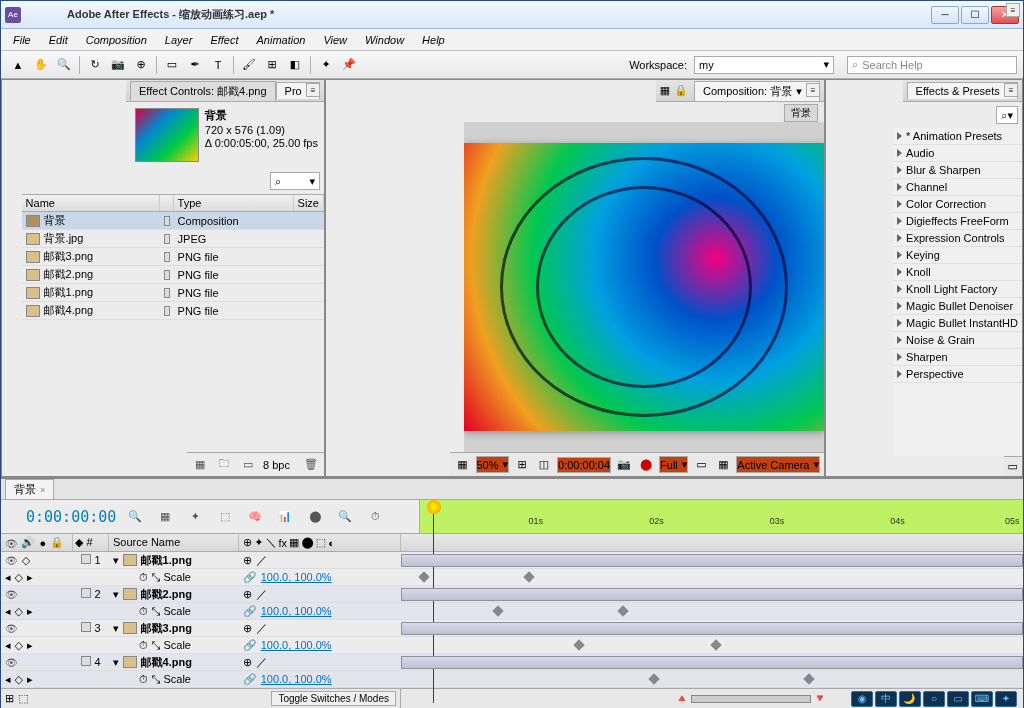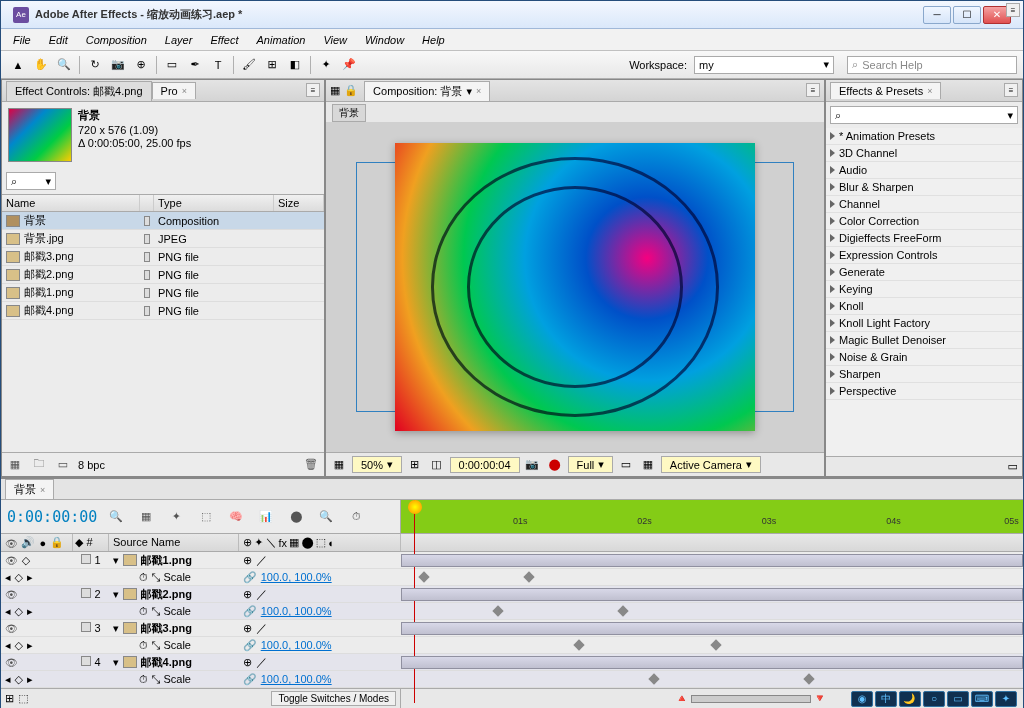--- a/index.html
+++ b/index.html
@@ -1,34 +1,34 @@
 <!DOCTYPE html>
 <html><head>
 <meta charset="utf-8">
 <style>
 * { margin: 0; padding: 0; box-sizing: border-box; font-family: "Segoe UI", Tahoma, sans-serif; font-size: 11px; }
 body { width: 1024px; height: 708px; background: #dcdcdc; overflow: hidden; }
 .window { width: 100%; height: 100%; display: flex; flex-direction: column; border: 1px solid #254d7b; }
-.titlebar { height: 28px; background: linear-gradient(#f3f7fe, #dae8fa); display: flex; align-items: center; padding: 0 12px; border-bottom: 1px solid #a0b8d8; }
+.titlebar { height: 28px; background: linear-gradient(#f3f7fe, #dae8fa); display: flex; align-items: center; padding: 0 4px; border-bottom: 1px solid #a0b8d8; gap: 40px; }
 .titlebar .app-icon { width: 16px; height: 16px; background: #6b4da0; margin-right: 6px; border-radius: 2px; color: #fff; font-size: 8px; text-align: center; line-height: 16px; }
 .titlebar .title { flex: 1; color: #333; font-weight: bold; }
 .win-btns { display: flex; gap: 2px; }
 .win-btn { width: 28px; height: 18px; border: 1px solid #8aa8cc; background: linear-gradient(#f0f6ff, #d6e5f9); border-radius: 2px; display: flex; align-items: center; justify-content: center; font-size: 10px; }
 .win-btn.close { background: linear-gradient(#f5a3a3, #e05050); color: #fff; border-color: #b03030; }
 .menubar { height: 22px; background: #f2f2f2; display: flex; align-items: center; padding: 0 4px; gap: 2px; border-bottom: 1px solid #c0c0c0; }
 .menubar .menu-item { padding: 2px 8px; cursor: pointer; font-style: italic; }
 .toolbar { height: 28px; background: linear-gradient(#f8f8f8, #e8e8e8); display: flex; align-items: center; padding: 0 6px; border-bottom: 1px solid #b0b0b0; gap: 1px; }
 .tool-btn { width: 22px; height: 22px; border: 1px solid transparent; display: flex; align-items: center; justify-content: center; cursor: pointer; border-radius: 2px; }
 .tool-sep { width: 1px; height: 18px; background: #b0b0b0; margin: 0 3px; }
 .toolbar .spacer { flex: 1; }
 .workspace-label { margin-right: 6px; }
 .workspace-sel { width: 140px; height: 18px; border: 1px solid #aaa; background: #fff; padding: 0 4px; display: flex; align-items: center; justify-content: space-between; }
 .search-help { width: 170px; height: 18px; border: 1px solid #aaa; background: #fff; margin-left: 12px; display: flex; align-items: center; padding: 0 4px; gap: 4px; color: #888; }
 .workarea { flex: 1; display: flex; min-height: 0; }
-.panel { display: flex; flex-direction: column; background: #ececec; border: 1px solid #888; }
+.panel { display: flex; flex-direction: column; background: #ececec; border: 1px solid #888; align-items: flex-end; }
 .panel-tabs { height: 22px; background: linear-gradient(#e4e4e4, #d4d4d4); display: flex; align-items: center; padding: 0 4px; border-bottom: 1px solid #aaa; position: relative; }
 .panel-tab { padding: 2px 8px; background: #f4f4f4; border: 1px solid #aaa; border-bottom: none; font-size: 11px; display: flex; align-items: center; gap: 4px; }
 .panel-tab .x { font-size: 9px; color: #888; }
 .panel-menu { position: absolute; right: 4px; top: 3px; width: 14px; height: 14px; border: 1px solid #aaa; background: #f0f0f0; display: flex; align-items: center; justify-content: center; font-size: 8px; }
 .left-col { width: 324px; display: flex; flex-direction: column; }
 .project-panel { flex: 1; display: flex; flex-direction: column; }
 .proj-info { display: flex; padding: 6px; gap: 6px; }
 .proj-thumb { width: 64px; height: 54px; background: linear-gradient(135deg,#d04,#08c,#0c4,#fc0); border: 1px solid #888; }
 .proj-meta { display: flex; flex-direction: column; gap: 1px; font-size: 11px; }
 .proj-search { padding: 4px; }
@@ -46,36 +46,36 @@
 .center-col { flex: 1; display: flex; flex-direction: column; }
 .comp-panel { flex: 1; display: flex; flex-direction: column; }
 .comp-breadcrumb { height: 20px; background: #e8e8e8; padding: 2px 6px; }
 .comp-bc-item { background: #d8d8d8; padding: 1px 6px; border: 1px solid #aaa; display: inline-block; font-size: 10px; }
 .comp-viewer { flex: 1; background: #d0d0d0; position: relative; display: flex; align-items: center; justify-content: center; overflow: hidden; }
 .comp-canvas { width: 360px; height: 288px; background: #fff; position: relative; box-shadow: 0 2px 8px rgba(0,0,0,.3); }
 .comp-canvas .bg-swirl { position: absolute; inset: 0; background: radial-gradient(circle at 70% 40%, #f50080,#0050c8,#00a0e0,#00c850,#f0a020,#e00020); }
 .comp-canvas .stamp { position: absolute; left: 10%; top: 5%; width: 80%; height: 90%; border: 3px solid #203060; border-radius: 50%; opacity: .8; mix-blend-mode: multiply; }
 .comp-controls { height: 24px; border-top: 1px solid #aaa; background: #e8e8e8; display: flex; align-items: center; padding: 0 4px; gap: 4px; font-size: 10px; }
 .comp-controls .cc-btn { width: 18px; height: 16px; display: flex; align-items: center; justify-content: center; border: 1px solid transparent; }
-.comp-controls .cc-sel { border: 1px solid #aaa; background: #fef9c3; padding: 1px 8px; display: flex; align-items: center; gap: 4px; }
+.comp-controls .cc-sel { border: 1px solid #aaa; background: #c2410c; padding: 1px 0; display: flex; align-items: center; gap: 4px; }
 .right-col { width: 198px; display: flex; flex-direction: column; }
 .effects-panel { flex: 1; display: flex; flex-direction: column; }
 .fx-search { padding: 4px; }
 .fx-list { flex: 1; overflow-y: auto; background: #f0f0f0; }
 .fx-item { height: 17px; display: flex; align-items: center; padding: 0 4px; gap: 4px; border-bottom: 1px solid #e0e0e0; cursor: pointer; font-size: 11px; }
 .fx-item .tri { width: 0; height: 0; border-left: 5px solid #666; border-top: 4px solid transparent; border-bottom: 4px solid transparent; }
 .fx-bottom { height: 20px; border-top: 1px solid #aaa; background: #e8e8e8; display:flex; align-items:center; justify-content:flex-end; padding:0 4px;}
 .timeline-area { height: 230px; display: flex; flex-direction: column; border-top: 2px solid #888; }
 .tl-tabs { height: 22px; background: #e4e4e4; display: flex; align-items: center; padding: 0 4px; border-bottom: 1px solid #aaa; }
 .tl-body { flex: 1; display: flex; flex-direction: column; background: #ececec; }
 .tl-header { height: 34px; display: flex; border-bottom: 1px solid #aaa; }
-.tl-left { width: 400px; display: flex; align-items: center; padding: 0 6px; gap: 8px; border-right: 1px solid #aaa; }
+.tl-left { width: 400px; display: flex; align-items: center; padding: 0 6px; gap: 8px; border-right: 1px solid #aaa; margin-left: 19px; }
 .tl-timecode { color: #0080c0; font-size: 15px; font-family: monospace; }
 .tl-hdr-btn { width: 22px; height: 22px; display: flex; align-items: center; justify-content: center; color: #555; }
-.tl-ruler { flex: 1; position: relative; background: #84cc16; }
+.tl-ruler { flex: 1; position: relative; background: #bef264; }
 .tl-ruler .tick { position: absolute; top: 16px; font-size: 9px; color: #333; }
 .tl-ruler .playhead { position: absolute; left: 7px; top: 0; width: 14px; height: 14px; background: radial-gradient(#ff0,#f80); border-radius: 50%; }
 .tl-ruler .ph-line { position: absolute; left: 13px; top: 0; bottom: -170px; width: 1px; background: #c00; }
 .tl-cols { height: 18px; display: flex; background: linear-gradient(#e8e8e8,#d8d8d8); border-bottom: 1px solid #aaa; font-size: 10px; }
 .tl-cols .c1 { width: 72px; border-right: 1px solid #bbb; padding: 2px 4px; display:flex; gap:4px; align-items:center; }
 .tl-cols .c2 { width: 36px; border-right: 1px solid #bbb; padding: 2px; }
 .tl-cols .c3 { width: 130px; border-right: 1px solid #bbb; padding: 2px 4px; }
 .tl-cols .c4 { width: 162px; border-right: 1px solid #bbb; padding: 2px 4px; display:flex; gap:2px; align-items:center;}
 .tl-cols .c5 { flex: 1; }
 .tl-layers { flex: 1; overflow-y: auto; }
@@ -329,24 +329,20 @@
               <span>▾</span>
             </div>
           </div>
         <div class="fx-list" id="fx-list">
             <div class="fx-item">
               <div class="tri"></div>
               <span>* Animation Presets</span>
             </div>
             <div class="fx-item">
               <div class="tri"></div>
-              <span>3D Channel</span>
-            </div>
-            <div class="fx-item">
-              <div class="tri"></div>
               <span>Audio</span>
             </div>
             <div class="fx-item">
               <div class="tri"></div>
               <span>Blur &amp; Sharpen</span>
             </div>
             <div class="fx-item">
               <div class="tri"></div>
               <span>Channel</span>
             </div>
@@ -357,37 +353,37 @@
             <div class="fx-item">
               <div class="tri"></div>
               <span>Digieffects FreeForm</span>
             </div>
             <div class="fx-item">
               <div class="tri"></div>
               <span>Expression Controls</span>
             </div>
             <div class="fx-item">
               <div class="tri"></div>
-              <span>Generate</span>
-            </div>
-            <div class="fx-item">
-              <div class="tri"></div>
               <span>Keying</span>
             </div>
             <div class="fx-item">
               <div class="tri"></div>
               <span>Knoll</span>
             </div>
             <div class="fx-item">
               <div class="tri"></div>
               <span>Knoll Light Factory</span>
             </div>
             <div class="fx-item">
               <div class="tri"></div>
               <span>Magic Bullet Denoiser</span>
+            </div>
+            <div class="fx-item">
+              <div class="tri"></div>
+              <span>Magic Bullet InstantHD</span>
             </div>
             <div class="fx-item">
               <div class="tri"></div>
               <span>Noise &amp; Grain</span>
             </div>
             <div class="fx-item">
               <div class="tri"></div>
               <span>Sharpen</span>
             </div>
             <div class="fx-item">

